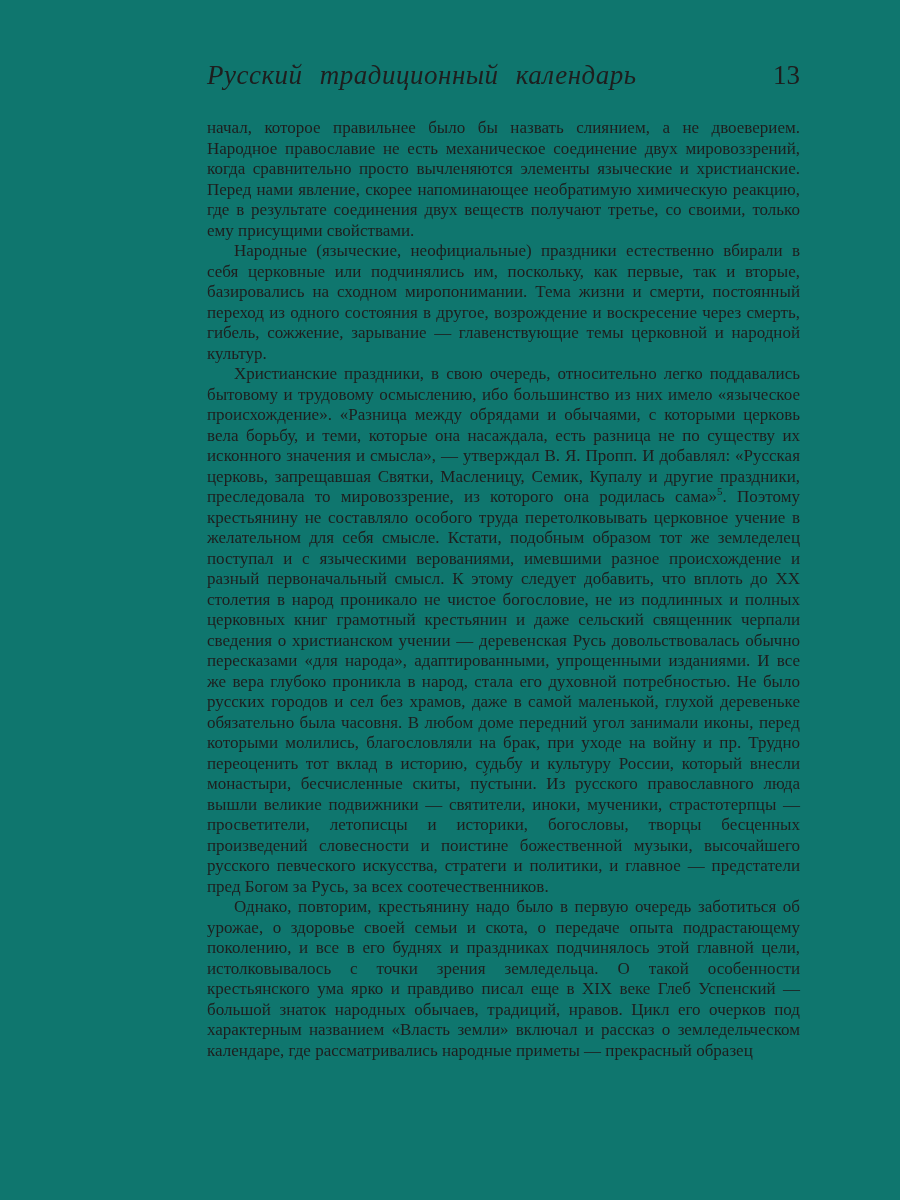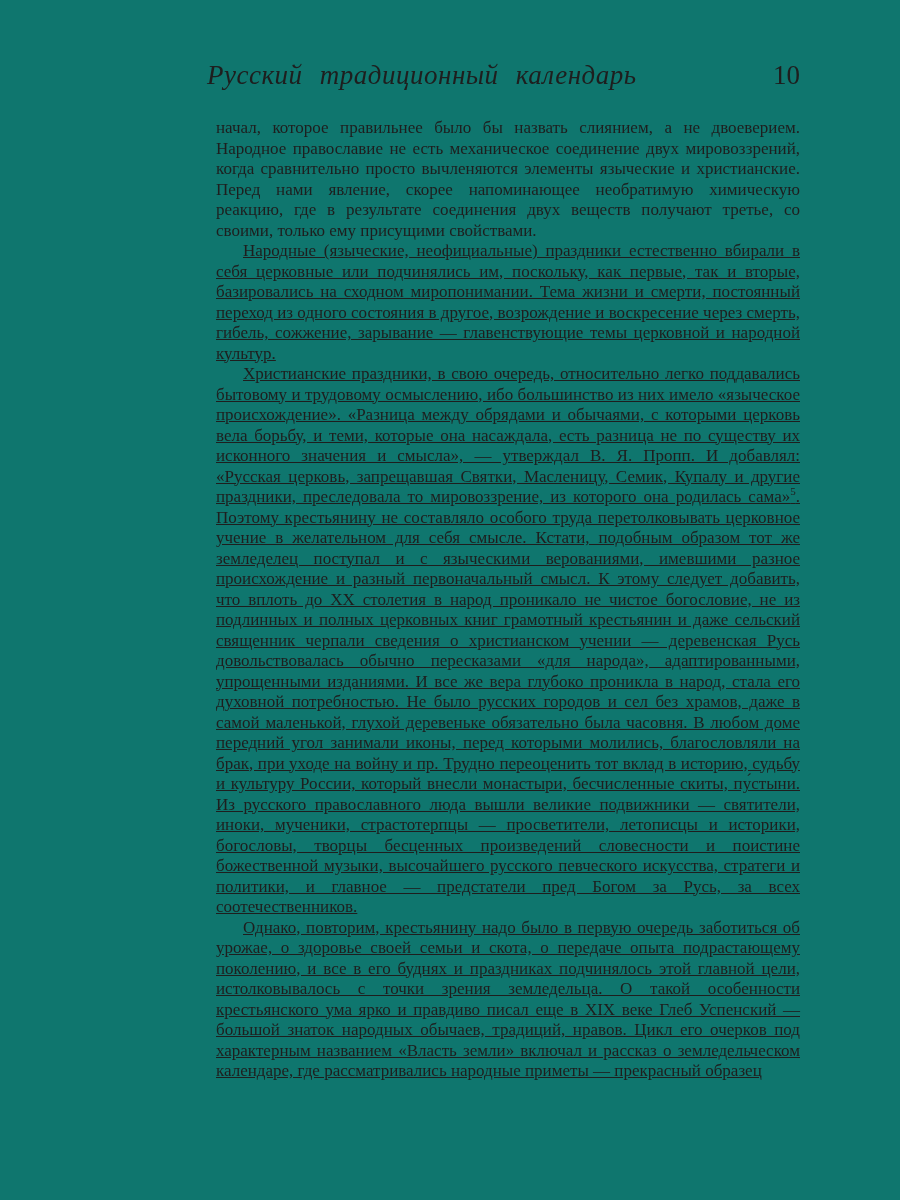--- a/index.html
+++ b/index.html
@@ -38,49 +38,47 @@
   .page-num {
     font-size: 27px;
     font-style: normal;
   }
   .body-text {
     margin-top: 27px;
     font-size: 17px;
     line-height: 20.5px;
     text-align: justify;
     hyphens: auto;
-    margin-left: 9px;
     -webkit-hyphens: auto;
   }
   .para {
     margin: 0;
     padding: 0;
   }
   .para.indent {
     text-indent: 27px;
-    text-decoration: underline;
   }
   .para.no-indent {
     text-indent: 0;
   }
   .footnote-ref {
     font-size: 11px;
     line-height: 0;
     vertical-align: super;
   }
 </style>
 </head>
 <body>
 
 <div class="page">
   <div class="content">
 
     <div class="running-head">
       <span class="head-title">Русский традиционный календарь</span>
-      <span class="page-num">10</span>
+      <span class="page-num">13</span>
     </div>
 
     <div class="body-text" lang="ru">
       <p class="para no-indent">начал, которое правильнее было бы назвать слиянием, а не двоеверием. Народное православие не есть механическое соединение двух мировоззрений, когда сравнительно просто вычленяются элементы языческие и христианские. Перед нами явление, скорее напоминающее необратимую химическую реакцию, где в результате соединения двух веществ получают третье, со своими, только ему присущими свойствами.</p>
       <p class="para indent">Народные (языческие, неофициальные) праздники естественно вбирали в себя церковные или подчинялись им, поскольку, как первые, так и вторые, базировались на сходном миропонимании. Тема жизни и смерти, постоянный переход из одного состояния в другое, возрождение и воскресение через смерть, гибель, сожжение, зарывание — главенствующие темы церковной и народной культур.</p>
       <p class="para indent"><span>Христианские праздники, в свою очередь, относительно легко поддавались бытовому и трудовому осмыслению, ибо большинство из них имело «языческое происхождение». «Разница между обрядами и обычаями, с которыми церковь вела борьбу, и теми, которые она насаждала, есть разница не по существу их исконного значения и смысла», — утверждал В. Я. Пропп. И добавлял: «Русская церковь, запрещавшая Святки, Масленицу, Семик, Купалу и другие праздники, преследовала то мировоззрение, из которого она родилась сама»</span><sup class="footnote-ref">5</sup><span>. Поэтому крестьянину не составляло особого труда перетолковывать церковное учение в желательном для себя смысле. Кстати, подобным образом тот же земледелец поступал и с языческими верованиями, имевшими разное происхождение и разный первоначальный смысл. К этому следует добавить, что вплоть до XX столетия в народ проникало не чистое богословие, не из подлинных и полных церковных книг грамотный крестьянин и даже сельский священник черпали сведения о христианском учении — деревенская Русь довольствовалась обычно пересказами «для народа», адаптированными, упрощенными изданиями. И все же вера глубоко проникла в народ, стала его духовной потребностью. Не было русских городов и сел без храмов, даже в самой маленькой, глухой деревеньке обязательно была часовня. В любом доме передний угол занимали иконы, перед которыми молились, благословляли на брак, при уходе на войну и пр. Трудно переоценить тот вклад в историю, судьбу и культуру России, который внесли монастыри, бесчисленные скиты, пу́стыни. Из русского православного люда вышли великие подвижники — святители, иноки, мученики, страстотерпцы — просветители, летописцы и историки, богословы, творцы бесценных произведений словесности и поистине божественной музыки, высочайшего русского певческого искусства, стратеги и политики, и главное — предстатели пред Богом за Русь, за всех соотечественников.</span></p>
       <p class="para indent">Однако, повторим, крестьянину надо было в первую очередь заботиться об урожае, о здоровье своей семьи и скота, о передаче опыта подрастающему поколению, и все в его буднях и праздниках подчинялось этой главной цели, истолковывалось с точки зрения земледельца. О такой особенности крестьянского ума ярко и правдиво писал еще в XIX веке Глеб Успенский — большой знаток народных обычаев, традиций, нравов. Цикл его очерков под характерным названием «Власть земли» включал и рассказ о земледельческом календаре, где рассматривались народные приметы — прекрасный образец</p>
     </div>
 
   </div>

